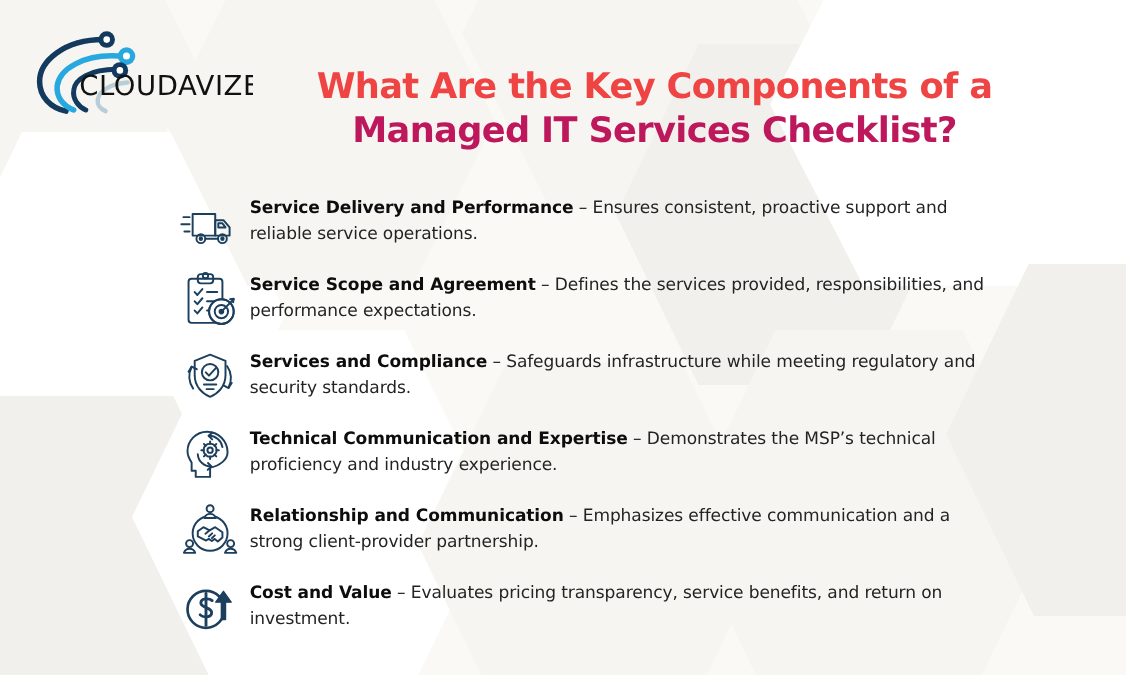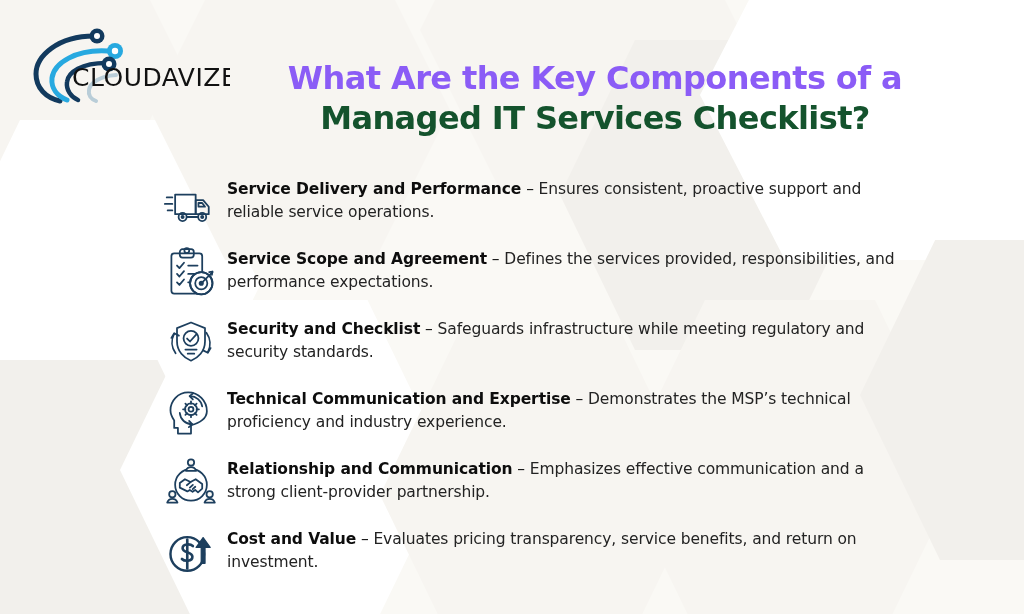--- a/index.html
+++ b/index.html
@@ -67,22 +67,22 @@
     text-align: center;
   }
   .title-line {
     font-family: "DejaVu Sans", "Liberation Sans", sans-serif;
     font-weight: bold;
     font-size: 32px;
     letter-spacing: -0.6px;
     line-height: 40px;
     white-space: nowrap;
   }
-  .title-line.l1 { color: #8b5cf6; }
-  .title-line.l2 { color: #14532d; }
+  .title-line.l1 { color: #ef4444; }
+  .title-line.l2 { color: #be185d; }
 
   
   .list {
     position: absolute;
     left: 155px;
     top: 172px;
     right: 110px;
   }
   .item {
     position: relative;
@@ -233,21 +233,21 @@
           <path d="M25.8 25.2 l3.1 3.2 L36 20.5"></path>
           <line x1="24" y1="37" x2="36" y2="37"></line>
           <line x1="26.5" y1="41.5" x2="33.5" y2="41.5"></line>
           <path d="M12 20 A 20 20 0 0 0 13.5 41"></path>
           <path d="M9 24.5 l3 -5 l5 2.6"></path>
           <path d="M48 40 A 20 20 0 0 0 46.5 19"></path>
           <path d="M51 35.5 l-3 5 l-5 -2.6"></path>
         </svg>
       </div>
       <div class="item-text">
-        <span class="item-term">Security and Checklist</span>
+        <span class="item-term">Services and Compliance</span>
         <span class="item-dash"> – </span>
         <span class="item-desc">Safeguards infrastructure while meeting regulatory and security standards.</span>
       </div>
     </div>
 
     <div class="item">
       <div class="item-icon">
         <svg viewBox="0 0 60 60" width="56" height="56">
           <path d="M47 28 c0 -11 -9 -20 -20 -20 c-11 0 -19 9 -19 19 c0 5 2 8 4 11 v8 h4 v6 h14 v-9 c10 -2 17 -8 17 -15 z"></path>
           <circle cx="30" cy="26" r="6.4"></circle>

